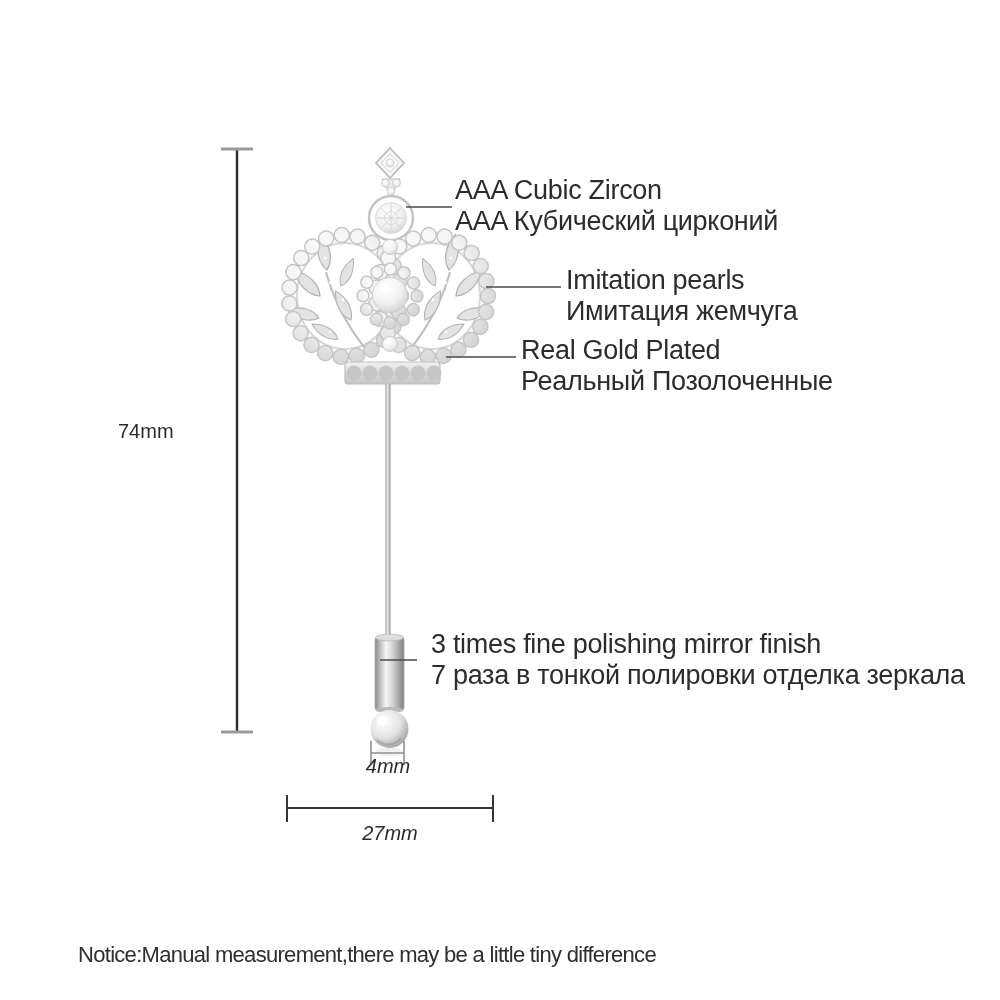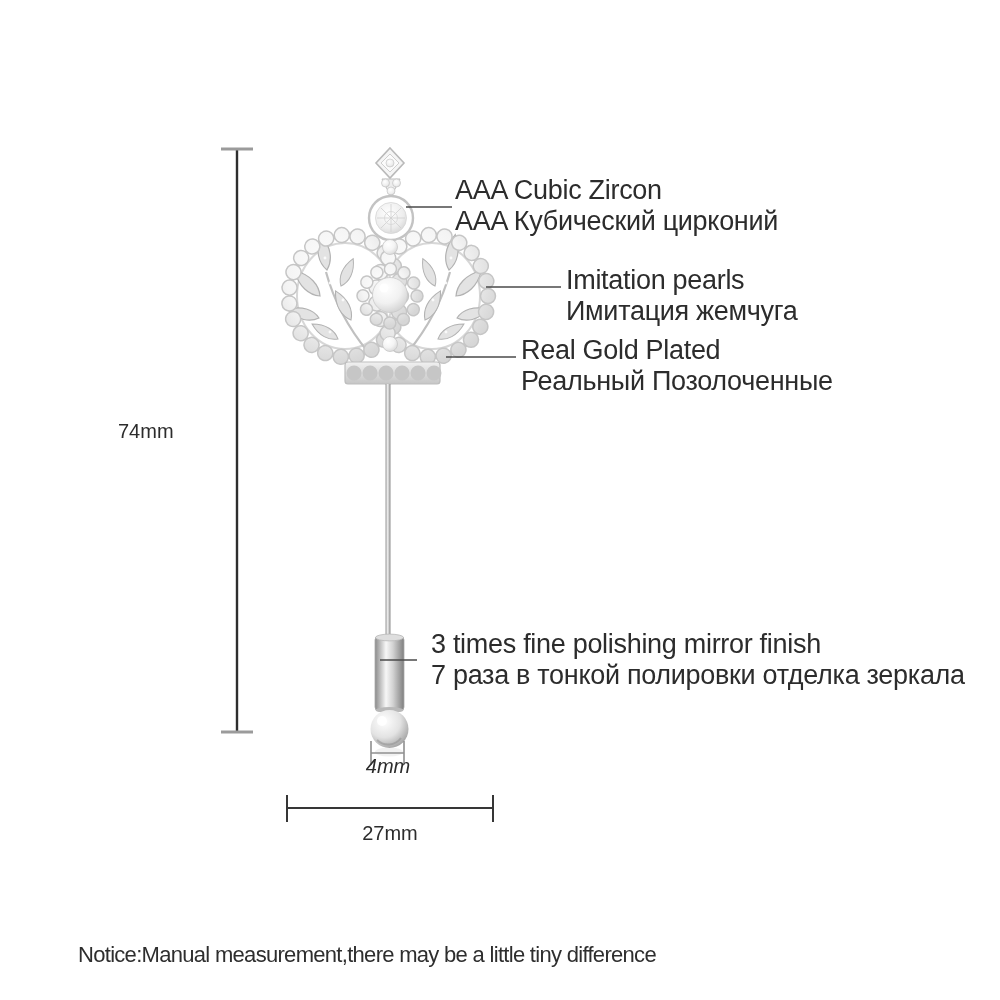--- a/index.html
+++ b/index.html
@@ -207,21 +207,21 @@
       <line x1="287" y1="808" x2="493" y2="808"></line>
       <line x1="287" y1="795" x2="287" y2="822"></line>
       <line x1="493" y1="795" x2="493" y2="822"></line>
     </g>
   </svg>
 
   <div class="label dim" style="left:118px;top:420px;">74mm</div>
 
   <div class="label dim center" style="left:338px;top:755px;width:100px;font-style:italic;">4mm</div>
 
-  <div class="label dim center" style="left:330px;top:822px;width:120px;">27mm</div>
+  <div class="label dim center" style="left:330px;top:822px;width:120px;font-style:italic;">27mm</div>
 
   <div class="ann" style="left:455px;top:175px;">
     <div>AAA Cubic Zircon</div>
     <div>AAA Кубический цирконий</div>
   </div>
 
   <div class="ann" style="left:566px;top:265px;">
     <div>Imitation pearls</div>
     <div>Имитация жемчуга</div>
   </div>

